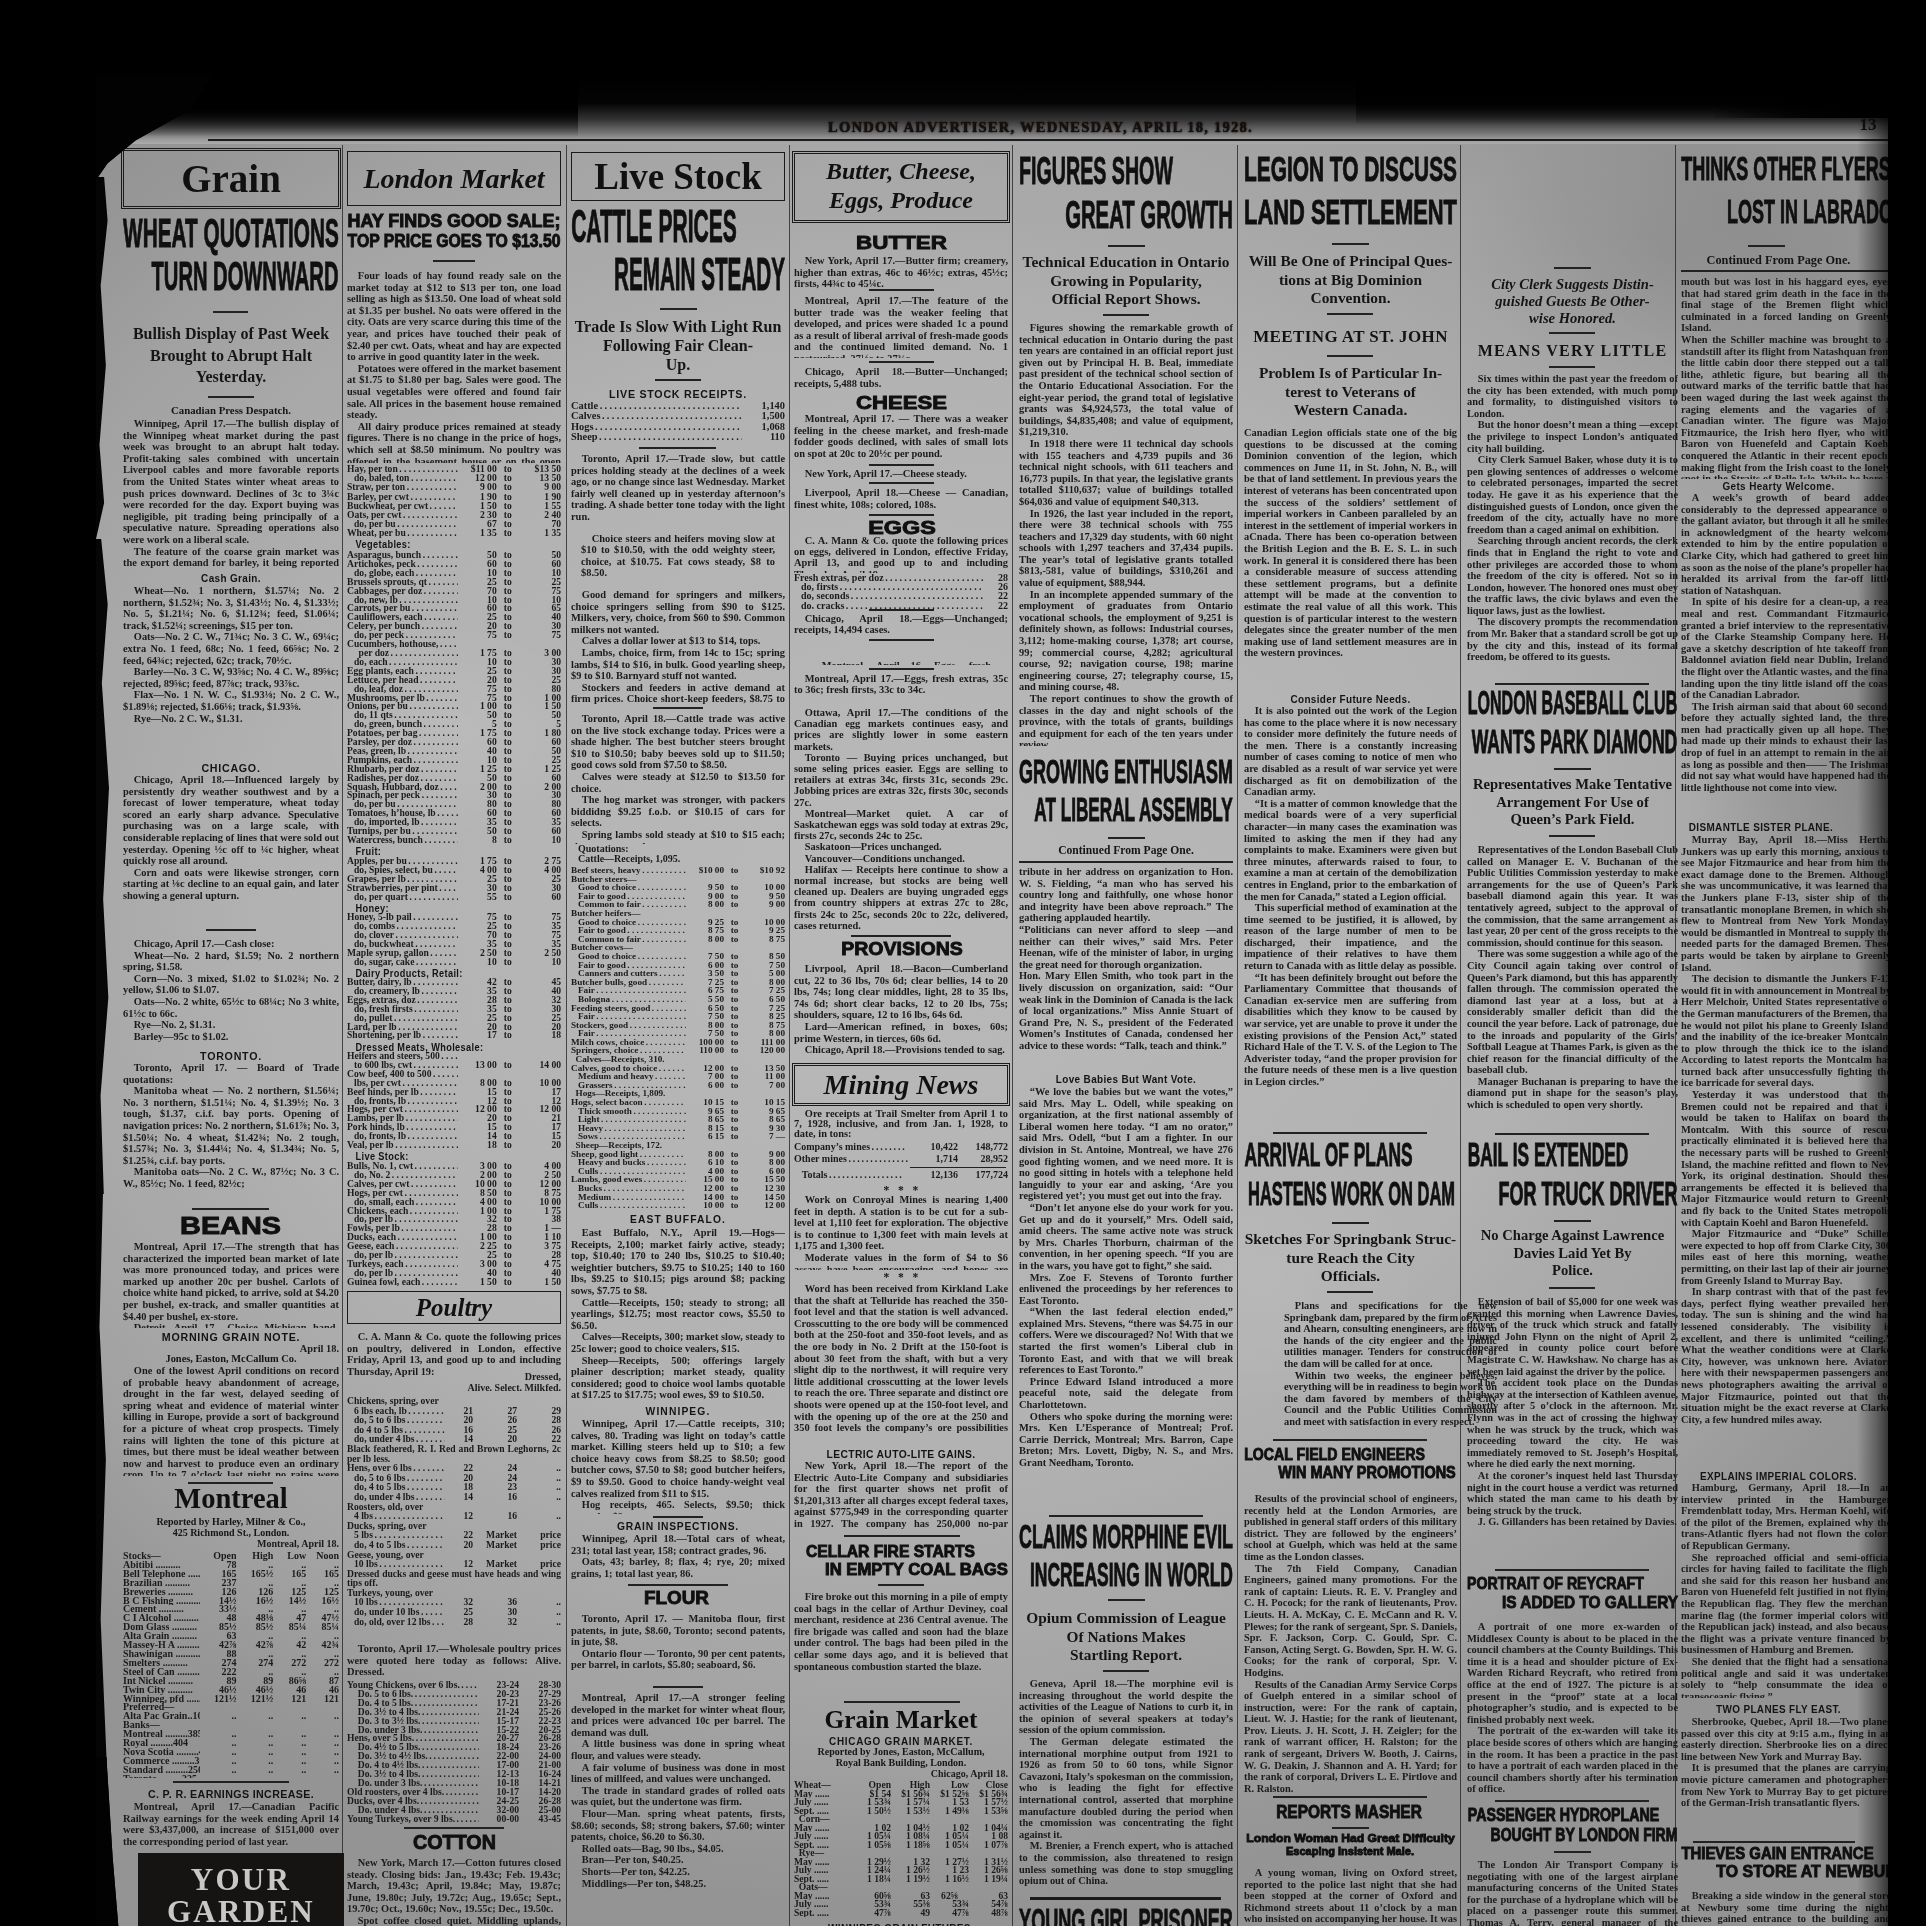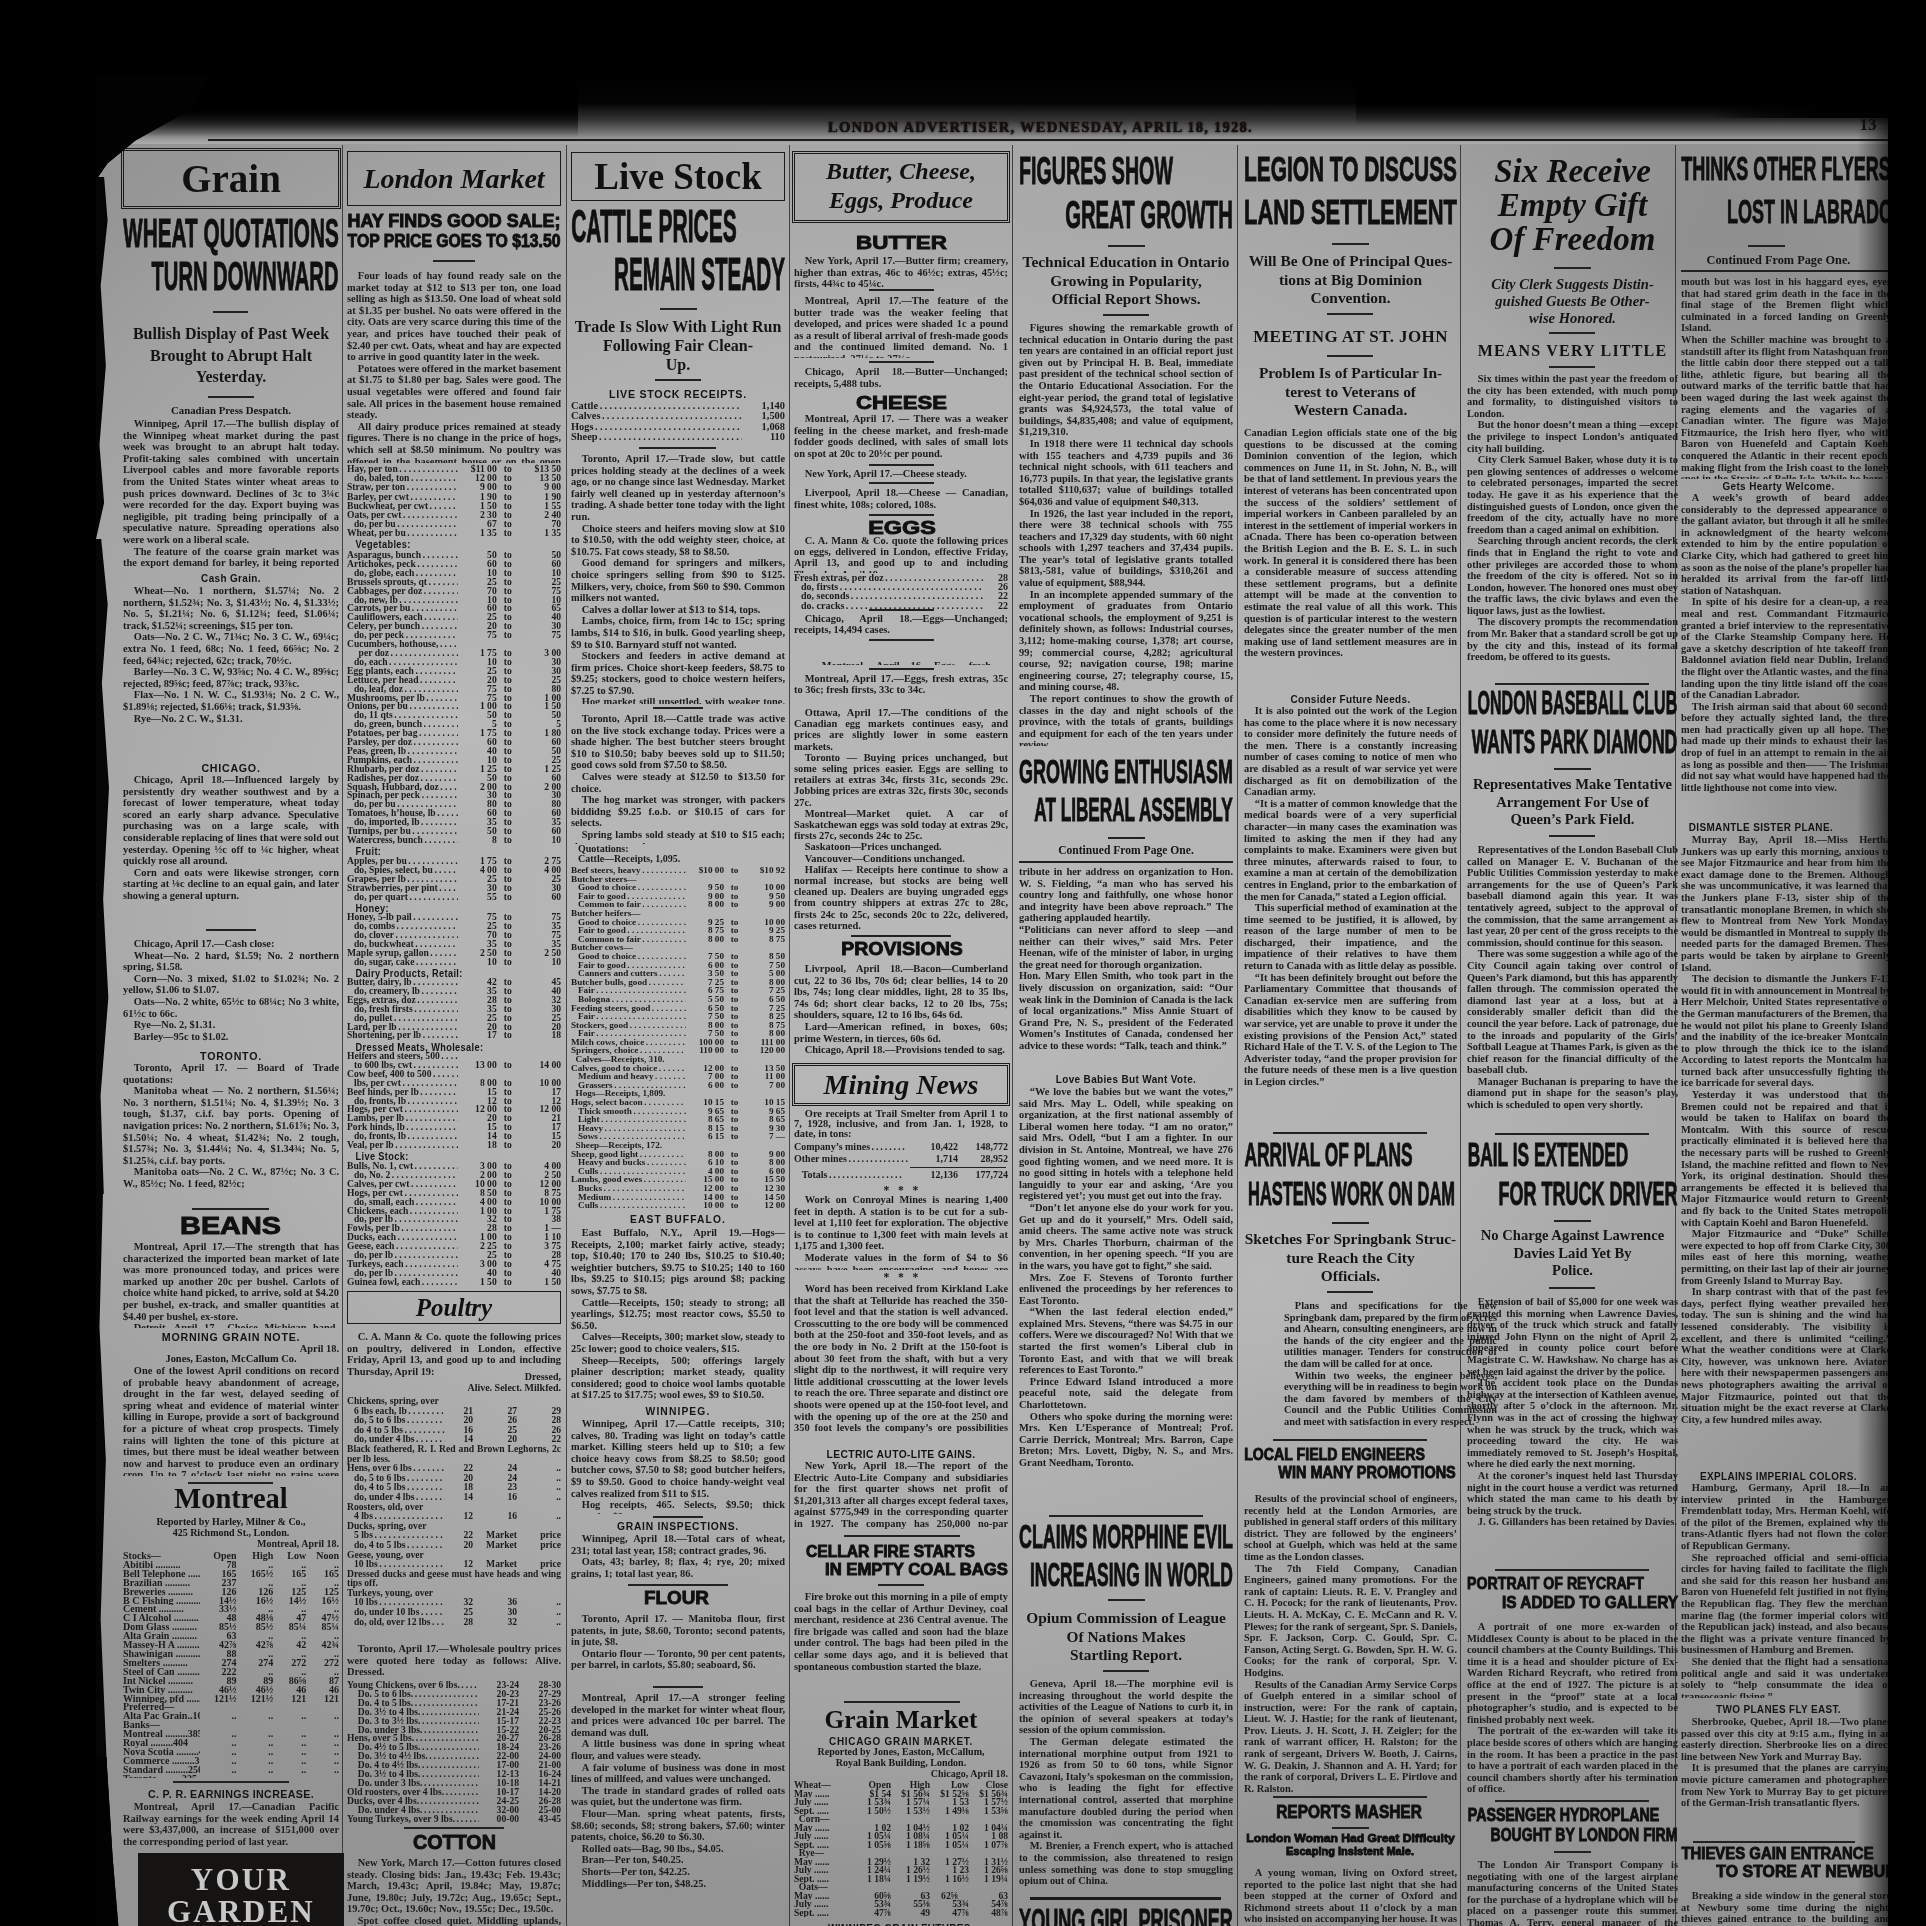--- a/index.html
+++ b/index.html
@@ -1260,21 +1260,21 @@
         <span style="white-space:nowrap;padding-left:0px">Sheep</span>
         <span style="flex:1;overflow:hidden;white-space:nowrap;letter-spacing:2.3px;margin:0 1.5px">........................................</span>
         <span style="width:42px;text-align:right;white-space:nowrap">110</span>
       </div>
     </div>
 
 <div style="position:absolute;left:639px;top:447px;width:77px;height:1.5px;background:#222"></div>
 
 <div style="position:absolute;left:571px;top:453px;width:214px;height:251px;overflow:hidden;font:bold 10.4px/11.6px 'Liberation Serif';text-align:justify;color:#1b1b1b;">
       <p style="margin:0;text-indent:10.8px">Toronto, April 17.—Trade slow, but cattle prices holding steady at the declines of a week ago, or no change since last Wednesday.  Market fairly well cleaned up in yesterday afternoon’s trading.  A shade better tone today with the light run.</p>
-      <p style="margin:0;text-indent:10.8px">Choice steers and heifers moving slow at $10 to $10.50, with the odd weighty steer, choice, at $10.75.  Fat cows steady, $8 to $8.50.</p>
+      <p style="margin:10px;text-indent:10.8px">Choice steers and heifers moving slow at $10 to $10.50, with the odd weighty steer, choice, at $10.75.  Fat cows steady, $8 to $8.50.</p>
       <p style="margin:0;text-indent:10.8px">Good demand for springers and milkers, choice springers selling from $90 to $125.  Milkers, very, choice, from $60 to $90.  Common milkers not wanted.</p>
       <p style="margin:0;text-indent:10.8px">Calves a dollar lower at $13 to $14, tops.</p>
       <p style="margin:0;text-indent:10.8px">Lambs, choice, firm, from 14c to 15c; spring lambs, $14 to $16, in bulk.  Good yearling sheep, $9 to $10.  Barnyard stuff not wanted.</p>
       <p style="margin:0;text-indent:10.8px">Stockers and feeders in active demand at firm prices.  Choice short-keep feeders, $8.75 to $9.25; stockers, good to choice western heifers, $7.25 to $7.90.</p>
       <p style="margin:0;text-indent:10.8px">Hog market still unsettled, with weaker tone.  Packers bidding $9, f.o.b., selects.</p>
     </div>
 
 <div style="position:absolute;left:653px;top:707px;width:50px;height:1.5px;background:#222"></div>
 
 <div style="position:absolute;left:571px;top:713px;width:214px;height:131px;overflow:hidden;font:bold 10.4px/11.6px 'Liberation Serif';text-align:justify;color:#1b1b1b;">
@@ -2058,21 +2058,20 @@
     </svg>
 
 <svg style="position:absolute;left:1286px;top:1846px;overflow:visible" width="128" height="12" viewBox="0 0 332 31">
       <text x="166" y="24" text-anchor="middle" font-family="Liberation Sans" font-weight="bold" font-size="30" fill="#101010" stroke="#101010" stroke-width="2.4" textLength="332" lengthAdjust="spacingAndGlyphs">Escaping Insistent Male.</text>
     </svg>
 
 <div style="position:absolute;left:1244px;top:1867px;width:213px;height:257px;overflow:hidden;font:bold 10.4px/11.6px 'Liberation Serif';text-align:justify;color:#1b1b1b;">
       <p style="margin:0;text-indent:10.8px">A young woman, living on Oxford street, reported to the police last night that she had been stopped at the corner of Oxford and Richmond streets about 11 o’clock by a man who insisted on accompanying her house.  It was with great difficulty that she got away from the man, she told the police, and he went so far as to take her by the arm and drag her a few steps along the sidewalk.  Her screams evidently frightened the man because he ran away at the first outcry.</p>
     </div>
 
-<div style="position:absolute;left:1467px;top:154px;width:211px;text-align:center;font:bold italic 33px/34px 'Liberation Serif';color:#101010">Six Receive<br>Empty Gift<br>Of Freedom</div>
 
 <div style="position:absolute;left:1554px;top:267px;width:37px;height:1.9px;background:#222"></div>
 
 <div style="position:absolute;left:1467px;top:276px;width:211px;text-align:center;font:bold 14.6px/17px 'Liberation Serif';font-style:italic;color:#151515">City Clerk Suggests Distin-<br>guished Guests Be Other-<br>wise Honored.</div>
 
 <div style="position:absolute;left:1549px;top:332px;width:46px;height:1.5px;background:#222"></div>
 
 <div style="position:absolute;left:1467px;top:341px;width:211px;text-align:center;font:bold 16px/19px 'Liberation Serif';letter-spacing:1.2px;color:#131313;white-space:nowrap">MEANS VERY LITTLE</div>
 
 <div style="position:absolute;left:1549px;top:366px;width:46px;height:1.5px;background:#222"></div>

